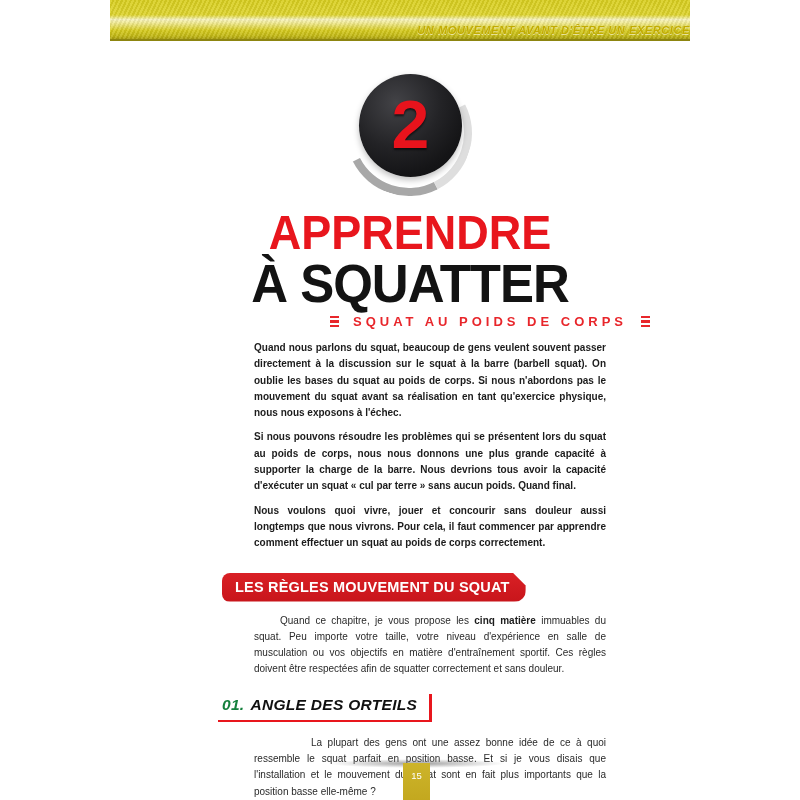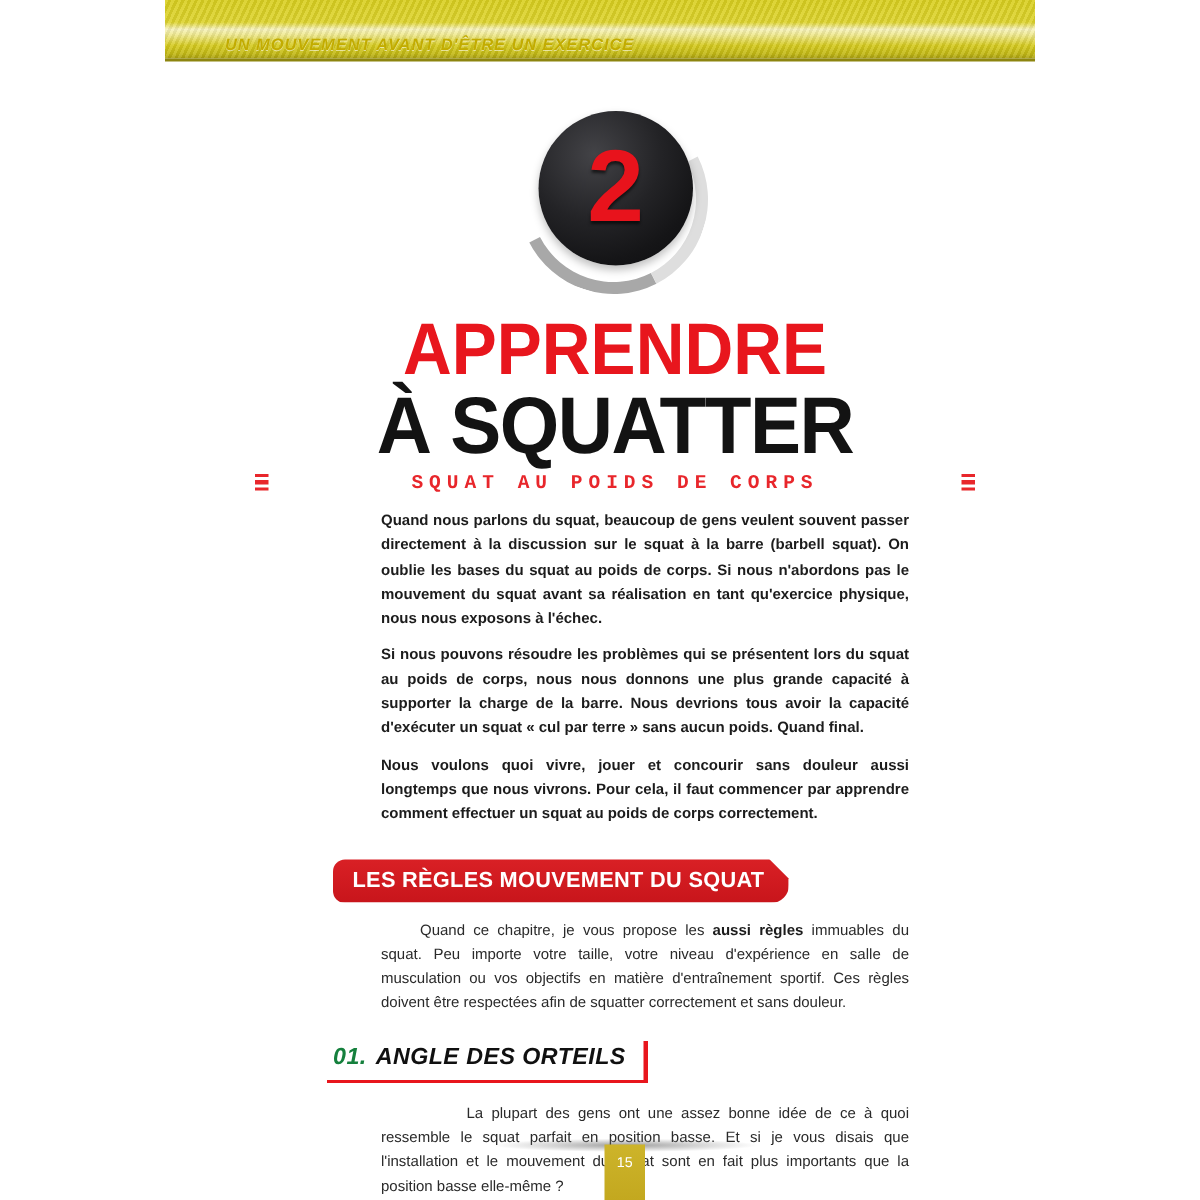--- a/index.html
+++ b/index.html
@@ -13,24 +13,23 @@
   
   .band {
     position:absolute; left:0; top:0; width:580px; height:41px;
     background:
       repeating-linear-gradient(115deg, rgba(255,255,255,0.10) 0 2px, rgba(0,0,0,0.06) 2px 4px),
       linear-gradient(180deg,#d9cf20 0%,#ddd32d 38%,#f6f2bb 50%,#f1eb97 58%,#d5ca1e 78%,#c3b915 92%,#a89e10 100%);
     border-bottom:2px solid #8d850f;
   }
   .band-kicker {
     position:absolute; left:0; top:24px; width:100%;
-    text-align:left; font-size:11px; font-weight:bold; font-style:italic;
+    text-align:right; font-size:11px; font-weight:bold; font-style:italic;
     color:#c2ac00; letter-spacing:0.6px;
     text-shadow:0 1px 0 rgba(255,255,255,0.55);
-    margin-left:40px;
   }
 
   
   .crescent {
     position:absolute; left:236px; top:70px; width:126px; height:126px;
     border-radius:50%; border:8px solid transparent;
     border-bottom-color:#a8a8a8; border-right-color:#dedede;
     transform:rotate(18deg);
   }
   .badge {
@@ -50,21 +49,21 @@
   .title-red {
     color:#e8161d; font-size:45px; font-weight:900; letter-spacing:0px;
     line-height:1.0; transform:scaleY(1.08); transform-origin:top center;
   }
   .title-black {
     color:#131313; font-size:51px; font-weight:900; letter-spacing:-1px;
     line-height:1.0; margin-top:4px; transform:scaleY(1.05); transform-origin:top center;
   }
   .subtitle-row {
     position:absolute; left:60px; top:314px; width:480px;
-    display:flex; align-items:center; justify-content:space-between; gap:14px;font-family:Liberation Mono, monospace;
+    display:flex; align-items:center; justify-content:flex-end; gap:14px;
   }
   .subtitle-label { color:#e8262b; font-size:13px; font-weight:bold; letter-spacing:4px; }
   .bars-icon { display:flex; flex-direction:column; gap:2px; }
   .bars-icon span { display:block; width:9px; height:2.5px; background:#e8262b; }
 
   
   .content { position:absolute; left:108px; top:340px; width:388px; color:#1c1c1c; }
   .par { font-size:10px; line-height:16.3px; text-align:justify;margin-left:36px; }
   .par-bold { font-weight:bold; margin-bottom:8px; }
   .par-last-bold { font-weight:bold; margin-bottom:0; }
@@ -138,21 +137,21 @@
       </div>
     </div>
 
     <div class="content">
       <p class="par par-bold">Quand nous parlons du squat, beaucoup de gens veulent souvent passer directement à la discussion sur le squat à la barre (barbell squat). On oublie les bases du squat au poids de corps. Si nous n'abordons pas le mouvement du squat avant sa réalisation en tant qu'exercice physique, nous nous exposons à l'échec.</p>
       <p class="par par-bold">Si nous pouvons résoudre les problèmes qui se présentent lors du squat au poids de corps, nous nous donnons une plus grande capacité à supporter la charge de la barre. Nous devrions tous avoir la capacité d'exécuter un squat « cul par terre » sans aucun poids. Quand final.</p>
       <p class="par par-last-bold">Nous voulons quoi vivre, jouer et concourir sans douleur aussi longtemps que nous vivrons. Pour cela, il faut commencer par apprendre comment effectuer un squat au poids de corps correctement.</p>
 
       <div class="rules-banner">LES RÈGLES MOUVEMENT DU SQUAT</div>
 
-      <p class="par par-regular rules-par"><span>Quand ce chapitre, je vous propose les </span><span class="bold-inline">aussi règles</span><span> immuables du squat. Peu importe votre taille, votre niveau d'expérience en salle de musculation ou vos objectifs en matière d'entraînement sportif. Ces règles doivent être respectées afin de squatter correctement et sans douleur.</span></p>
+      <p class="par par-regular rules-par"><span>Quand ce chapitre, je vous propose les </span><span class="bold-inline">cinq matière</span><span> immuables du squat. Peu importe votre taille, votre niveau d'expérience en salle de musculation ou vos objectifs en matière d'entraînement sportif. Ces règles doivent être respectées afin de squatter correctement et sans douleur.</span></p>
 
       <div class="section-head">
         <span class="section-number">01.</span><span class="section-title">ANGLE DES ORTEILS</span>
       </div>
 
       <p class="par par-regular section-par">La plupart des gens ont une assez bonne idée de ce à quoi ressemble le squat parfait en position basse. Et si je vous disais que l'installation et le mouvement du squat sont en fait plus importants que la position basse elle-même ?</p>
     </div>
   </div>
 
   <div class="floor-shadow"></div>

